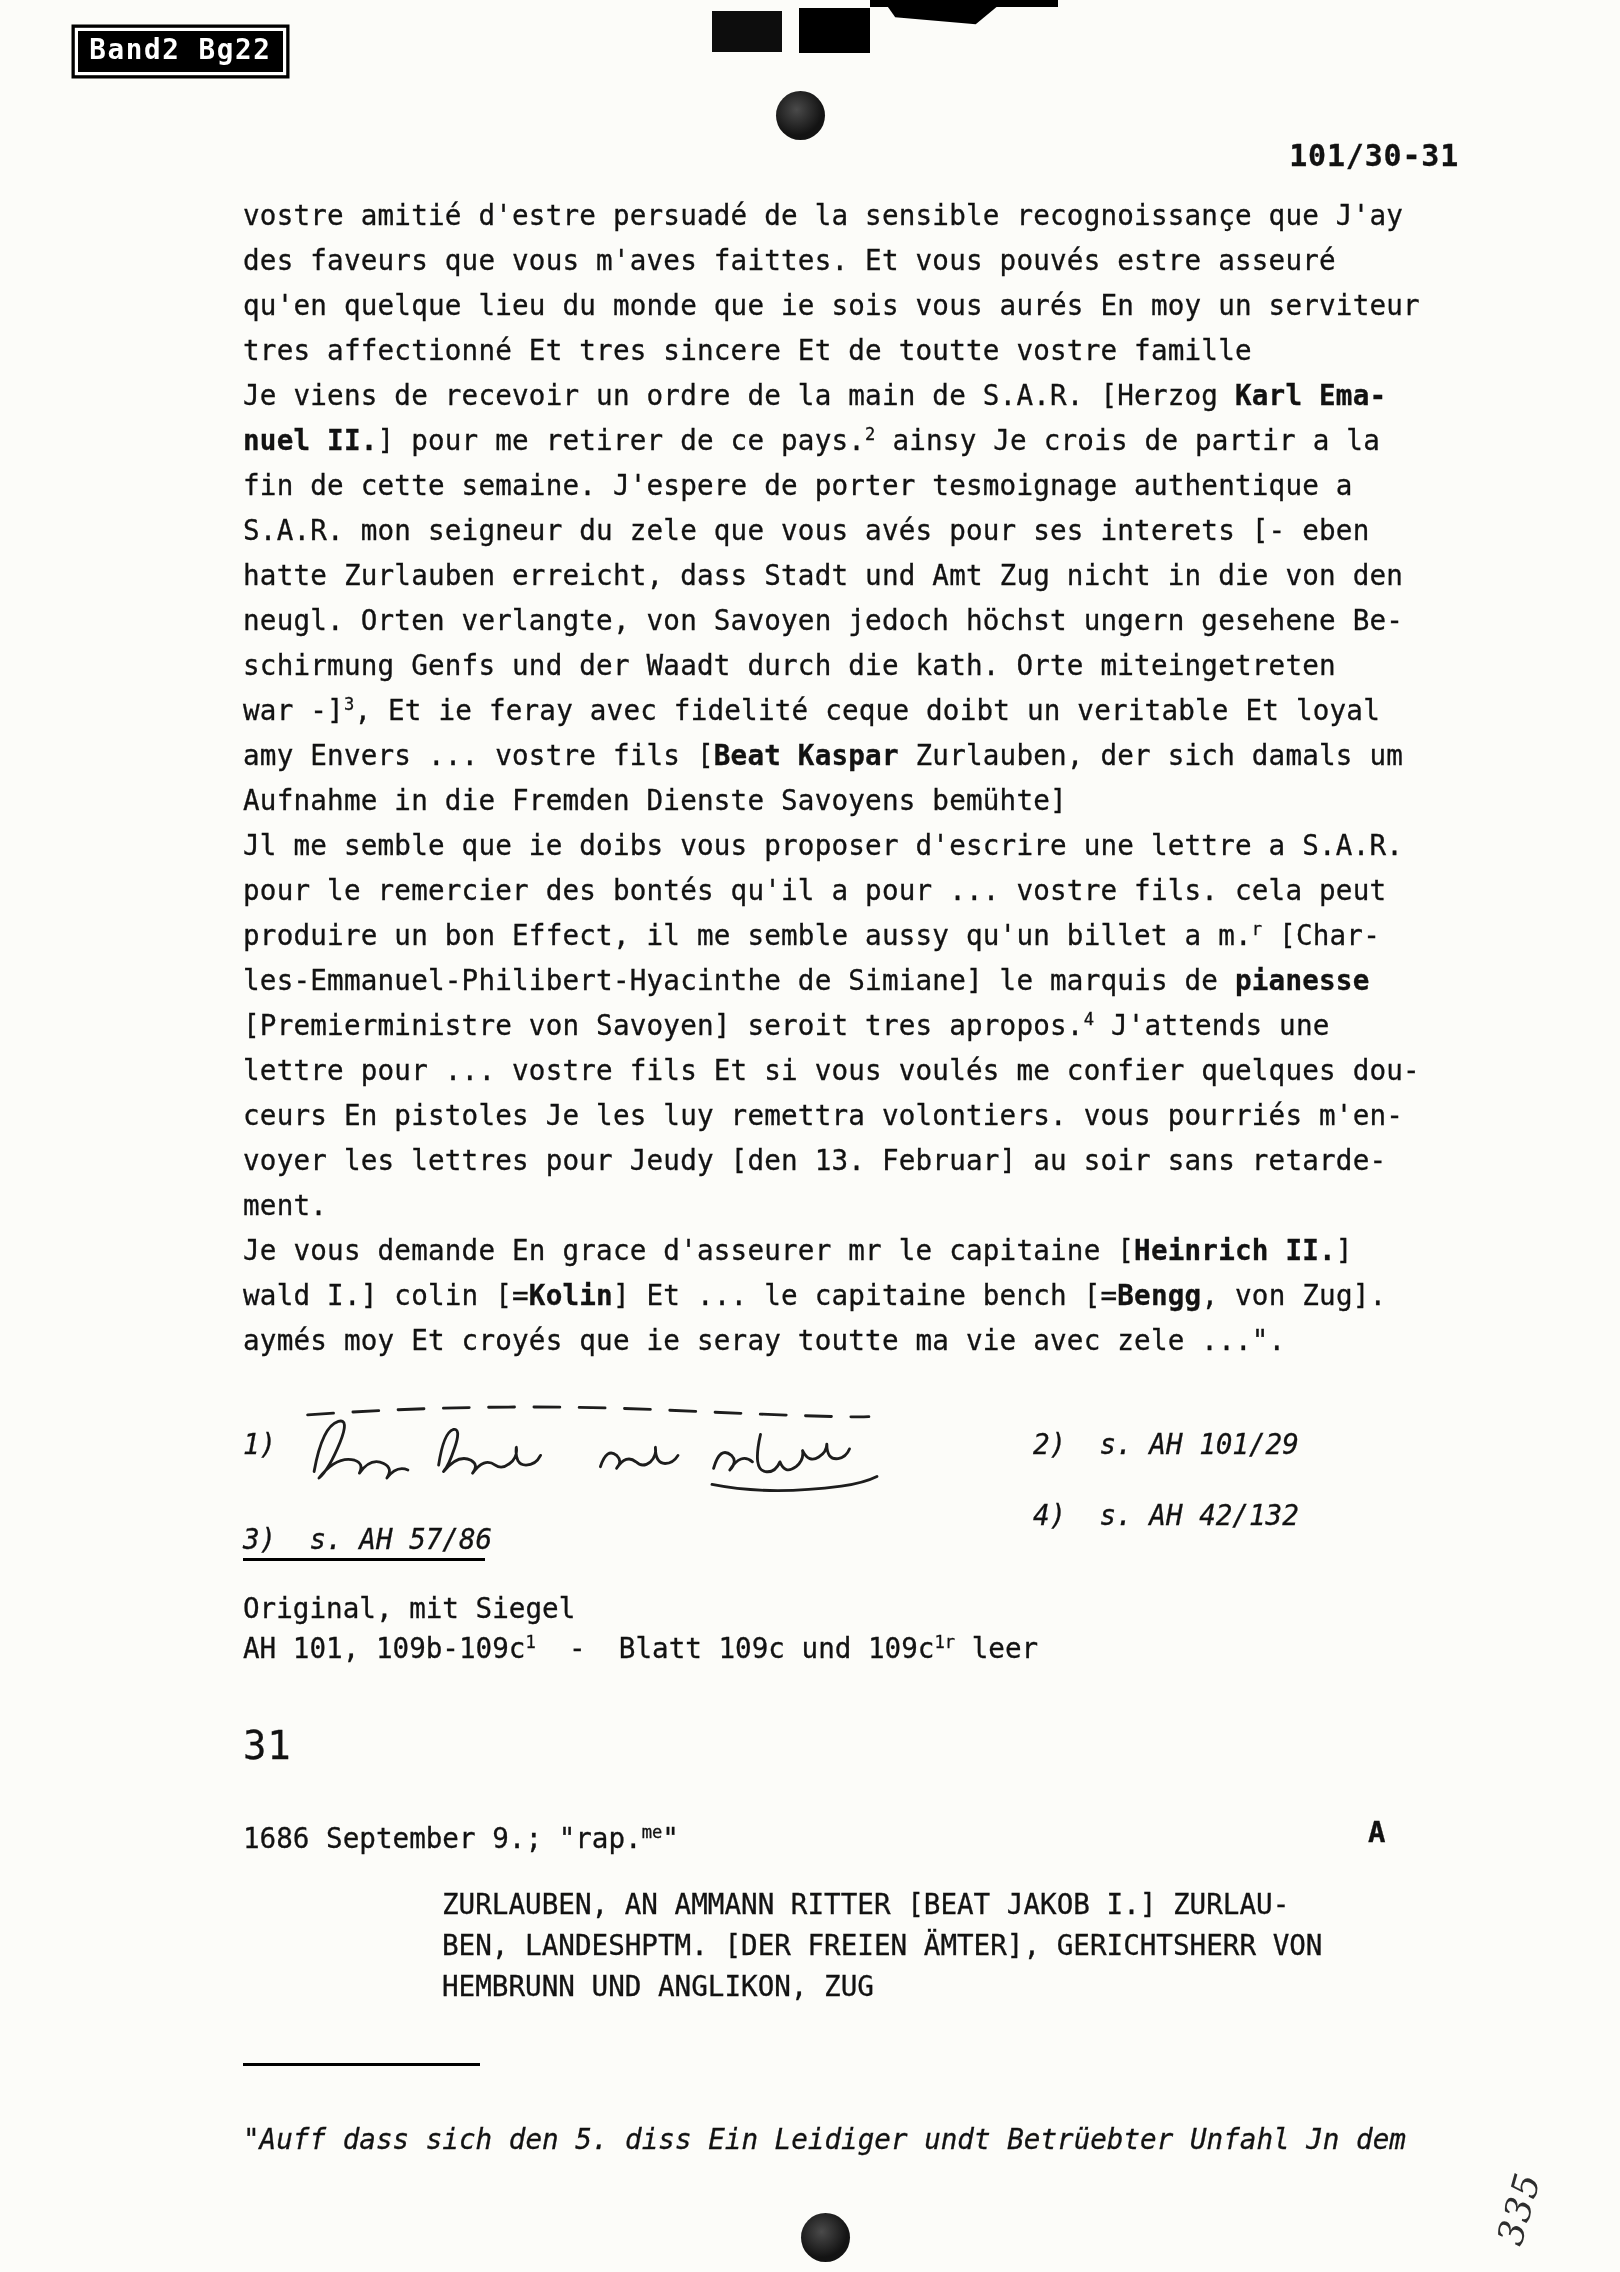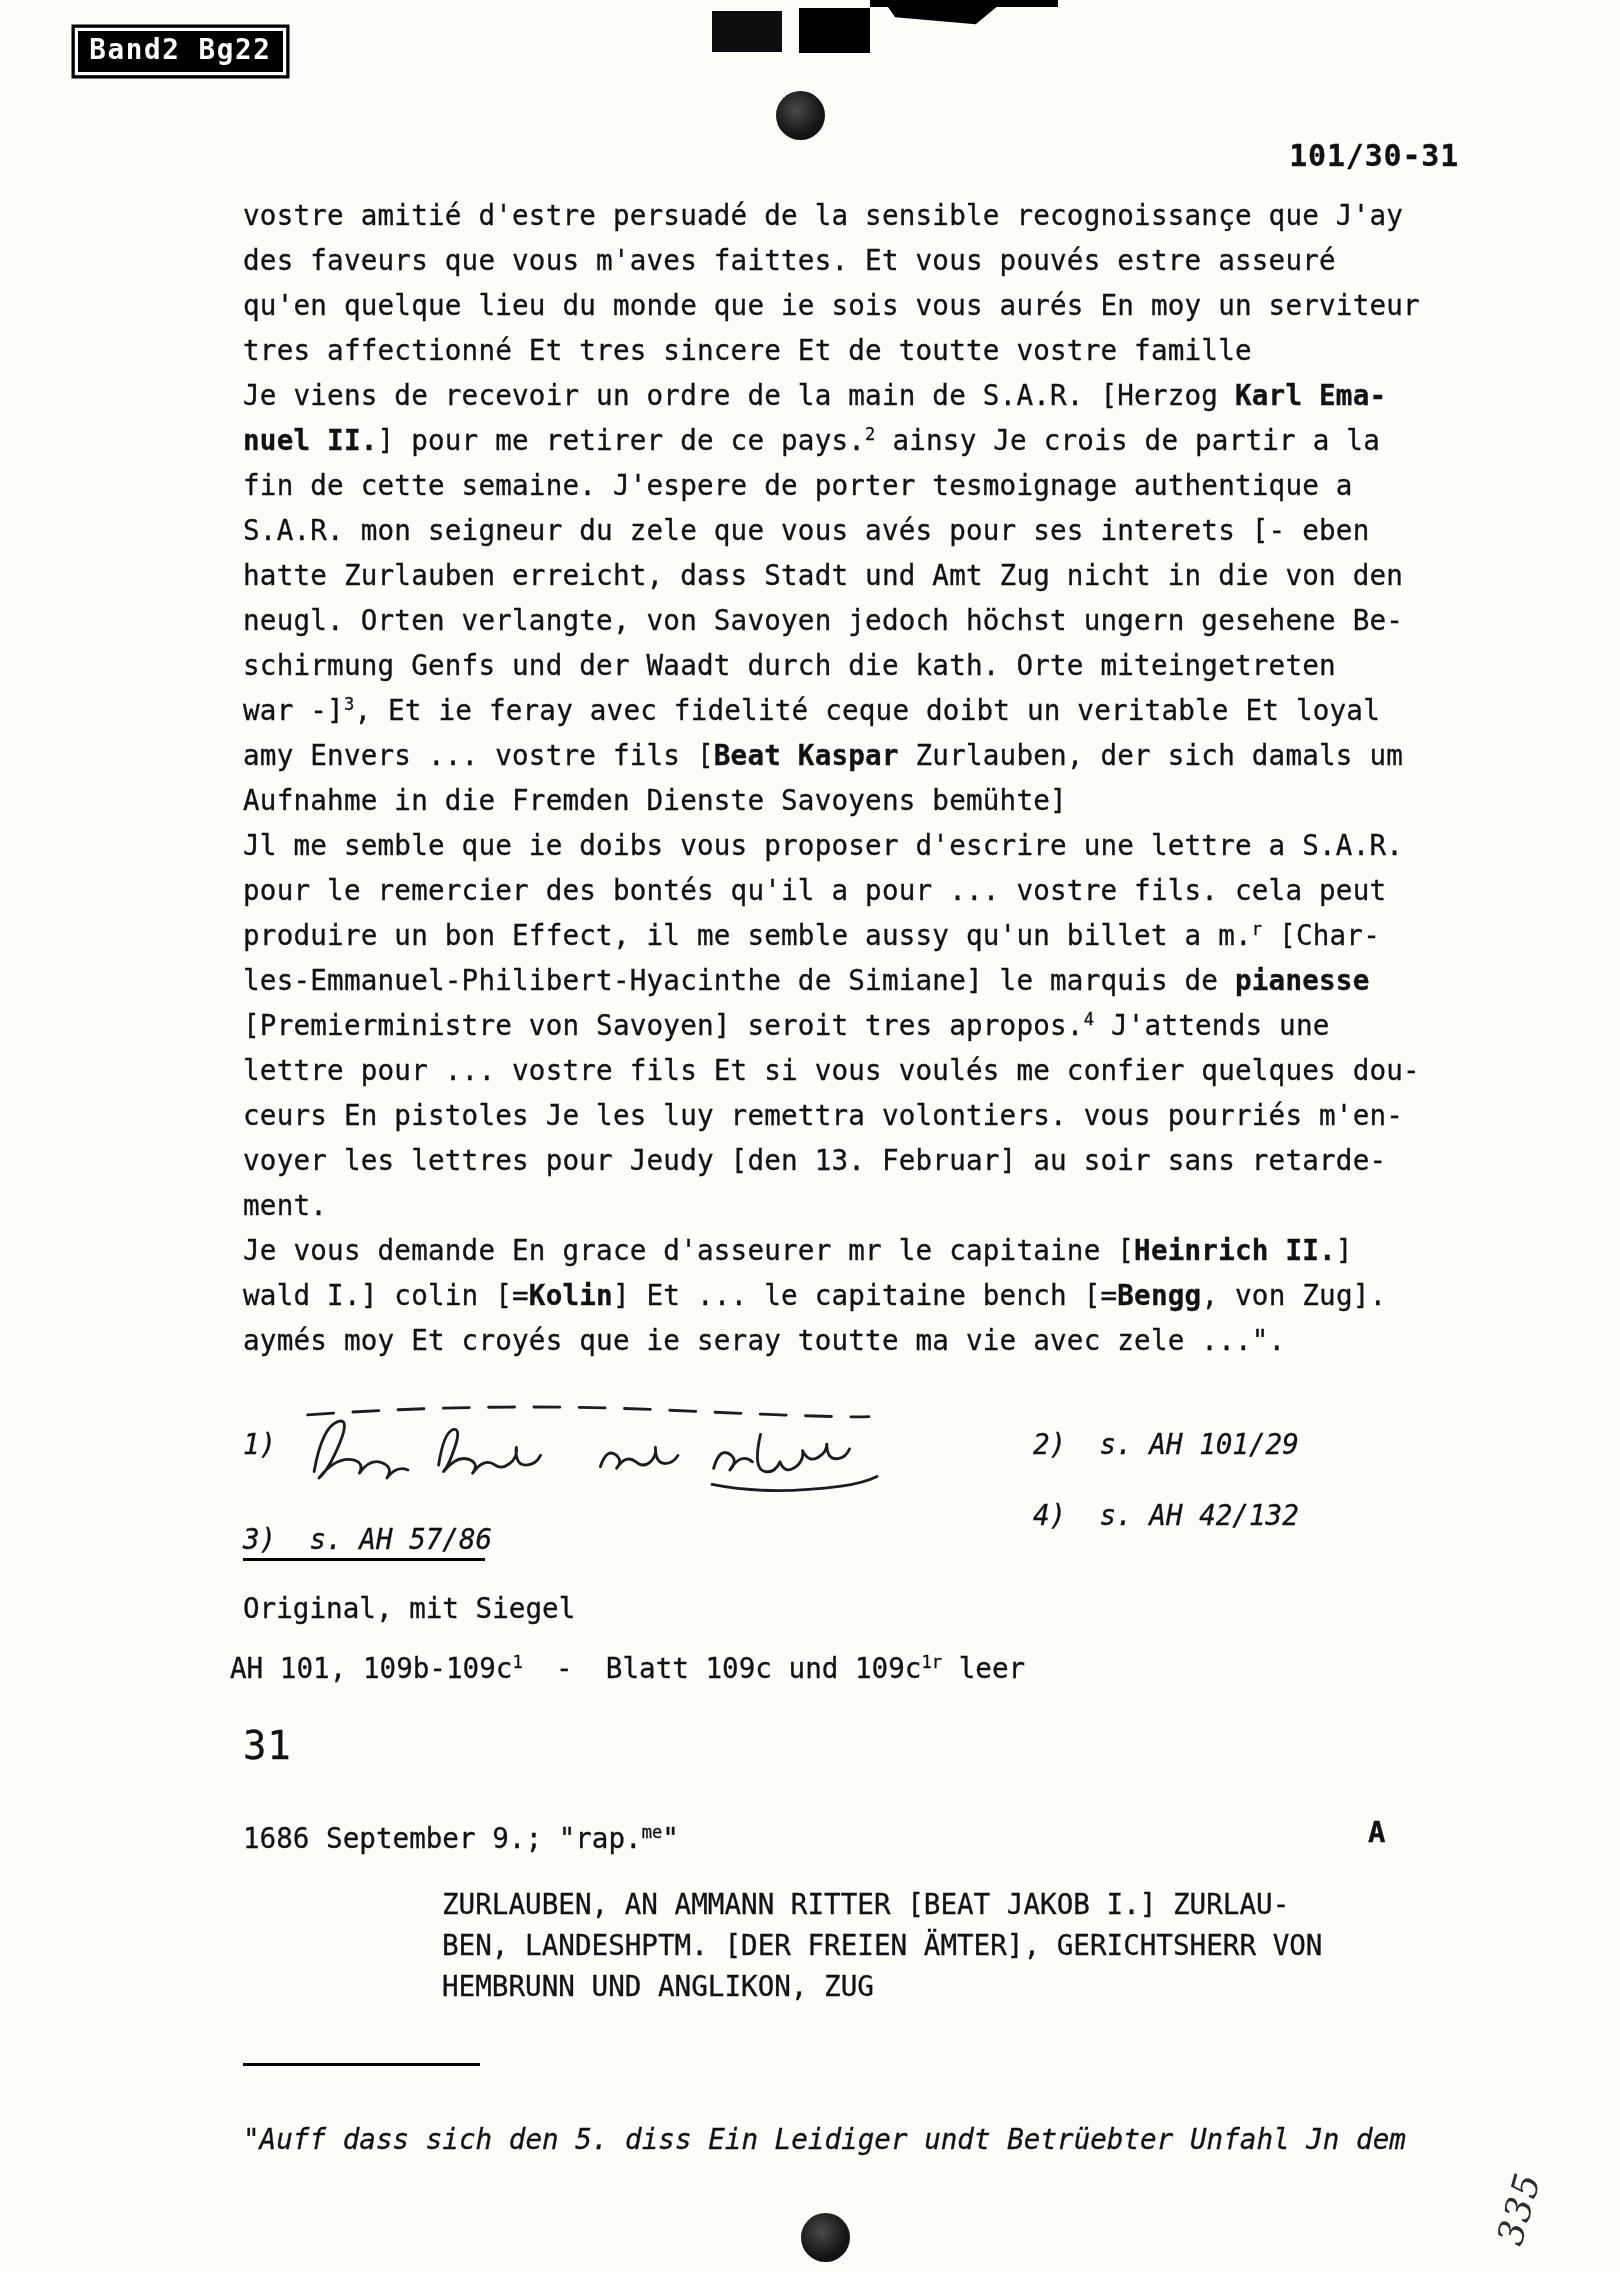--- a/index.html
+++ b/index.html
@@ -67,21 +67,21 @@
   .fn3 { left: 243px; top: 1499px; margin-top: 24px; }
   .fn4 { left: 1033px; top: 1499px; }
 
   .handwriting { left: 302px; top: 1402px; }
 
   .rule { background: #000; height: 3.2px; }
   .r1 { left: 243px; top: 1558px; width: 242px; }
   .r2 { left: 243px; top: 2063px; width: 237px; }
 
   .src1 { left: 243px; top: 1592px; font-size: 27.6px; white-space: pre; }
-  .src2 { left: 230px; top: 1632px; font-size: 27.6px; white-space: pre; margin-top: 20px; }
+  .src2 { left: 243px; top: 1632px; font-size: 27.6px; white-space: pre; }
 
   .doc-num {
     left: 243px; top: 1723px; width: 1216px;
     text-align: left; font-size: 39px; letter-spacing: 0.8px;
   }
   .date-line { left: 243px; top: 1822px; font-size: 27.6px; white-space: pre; }
   .side-letter { left: 1368px; top: 1815px; font-size: 29px; font-weight: 700; }
 
   .heading { left: 243px; top: 1884px; width: 1248px; font-size: 27.6px; line-height: 41px; }
   .heading .hang { padding-left: 199px; }

